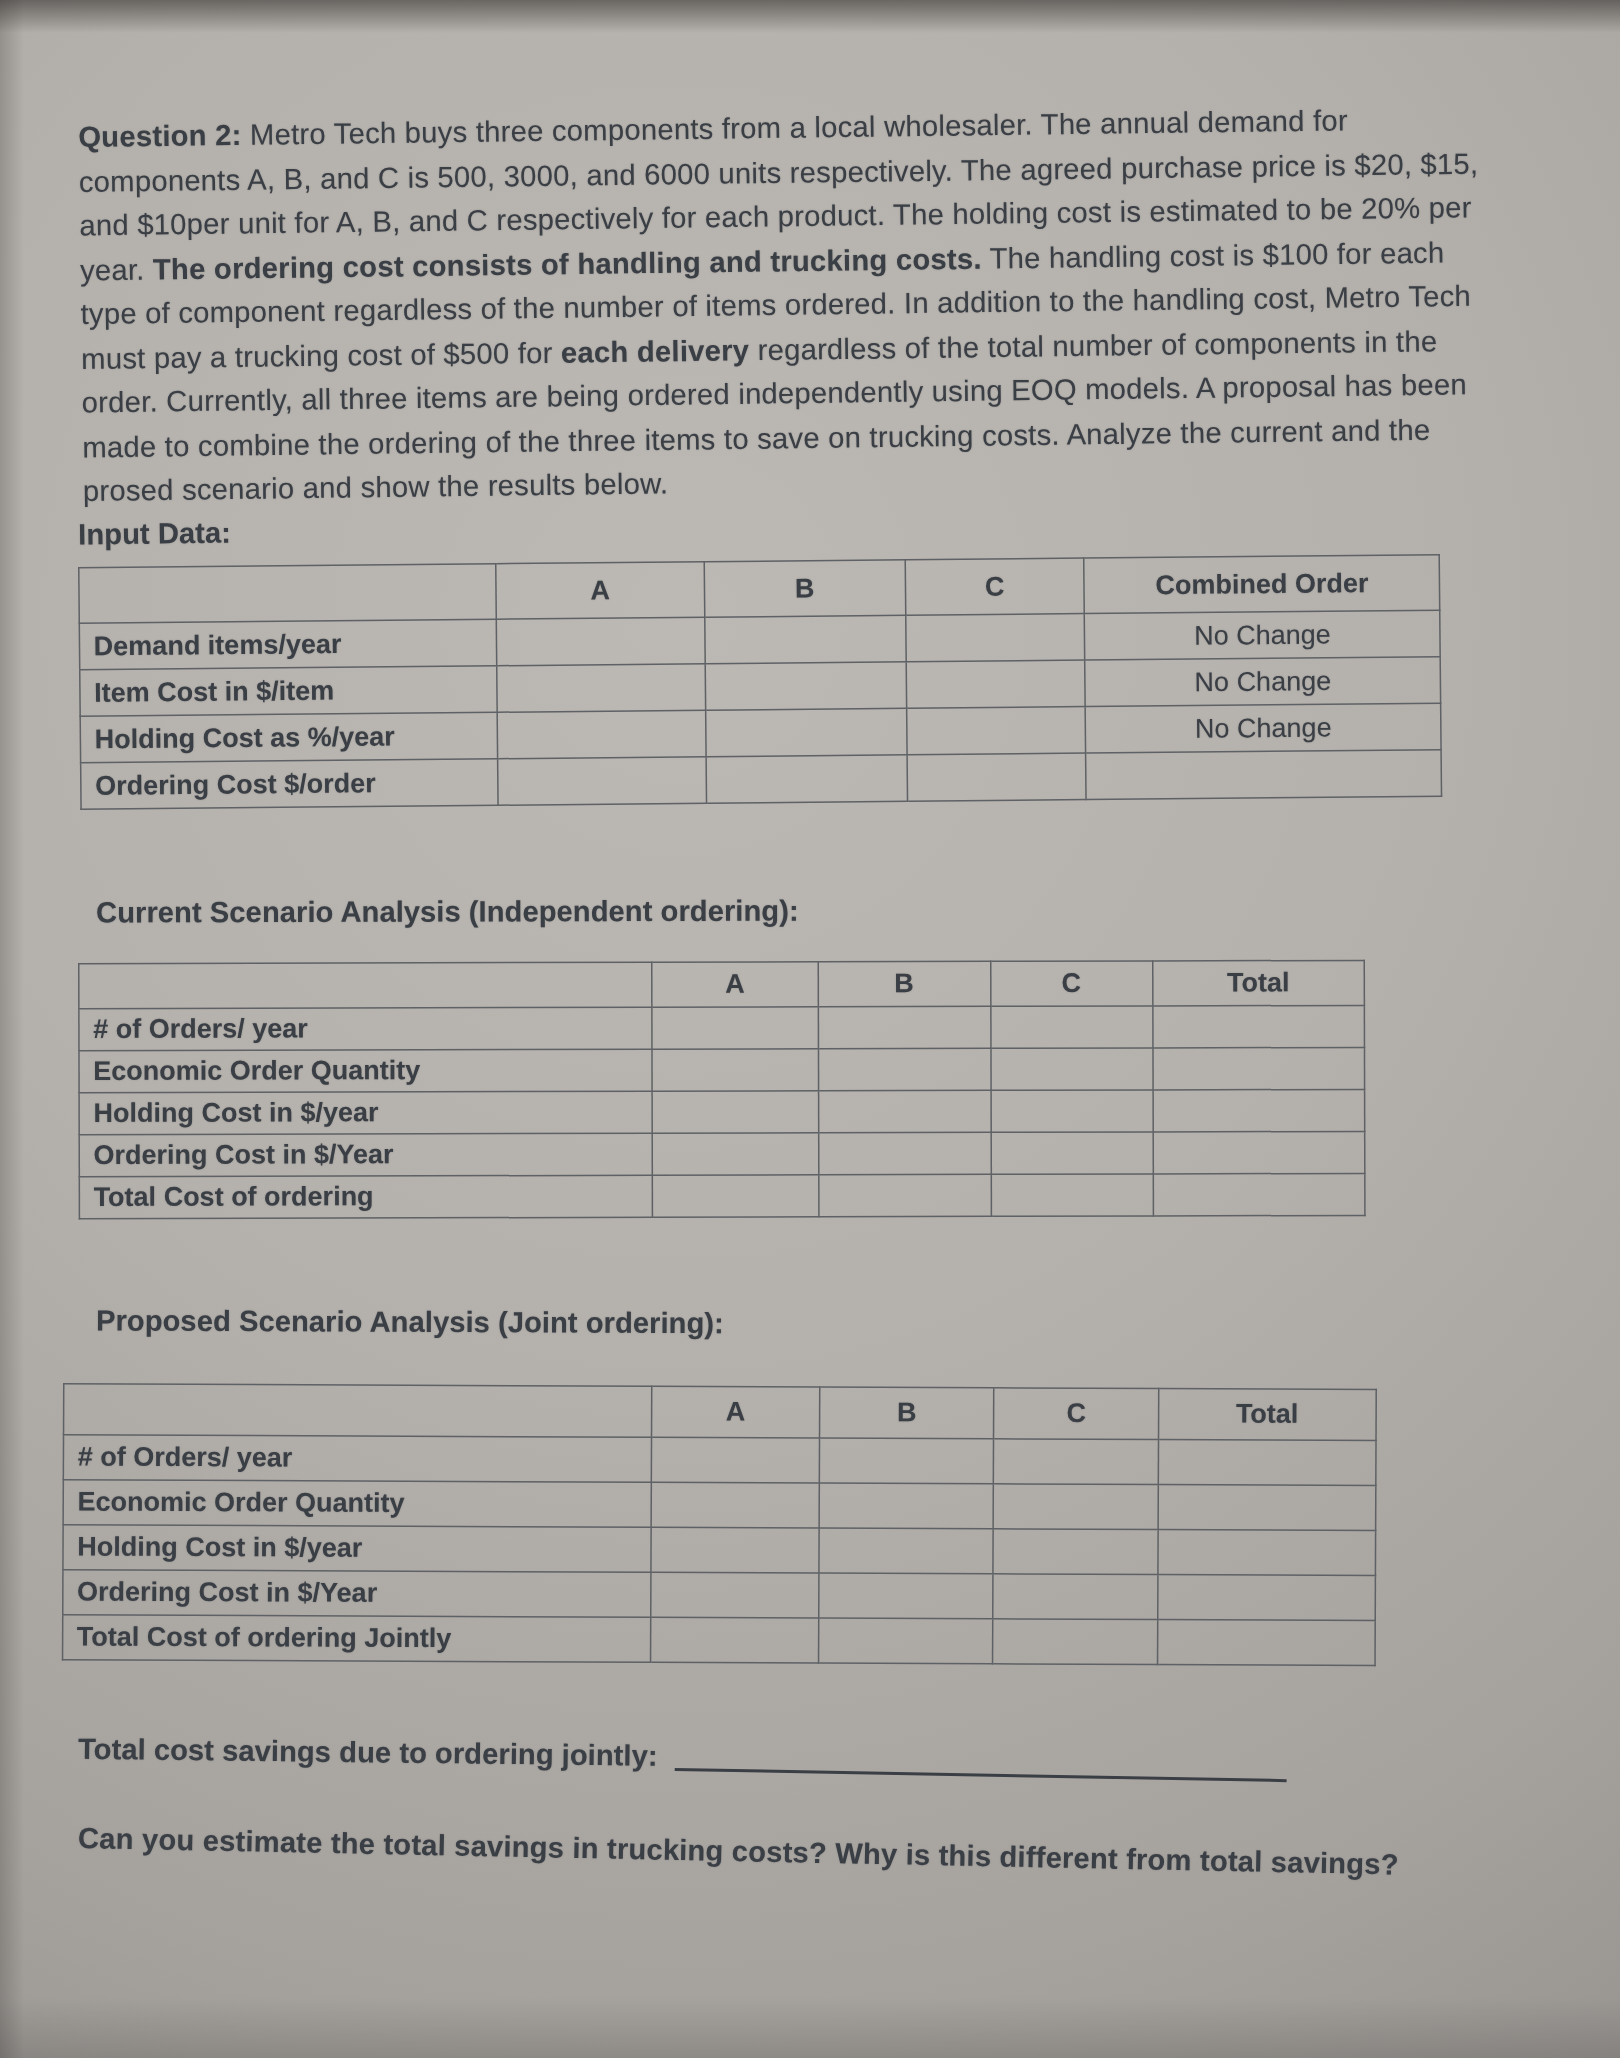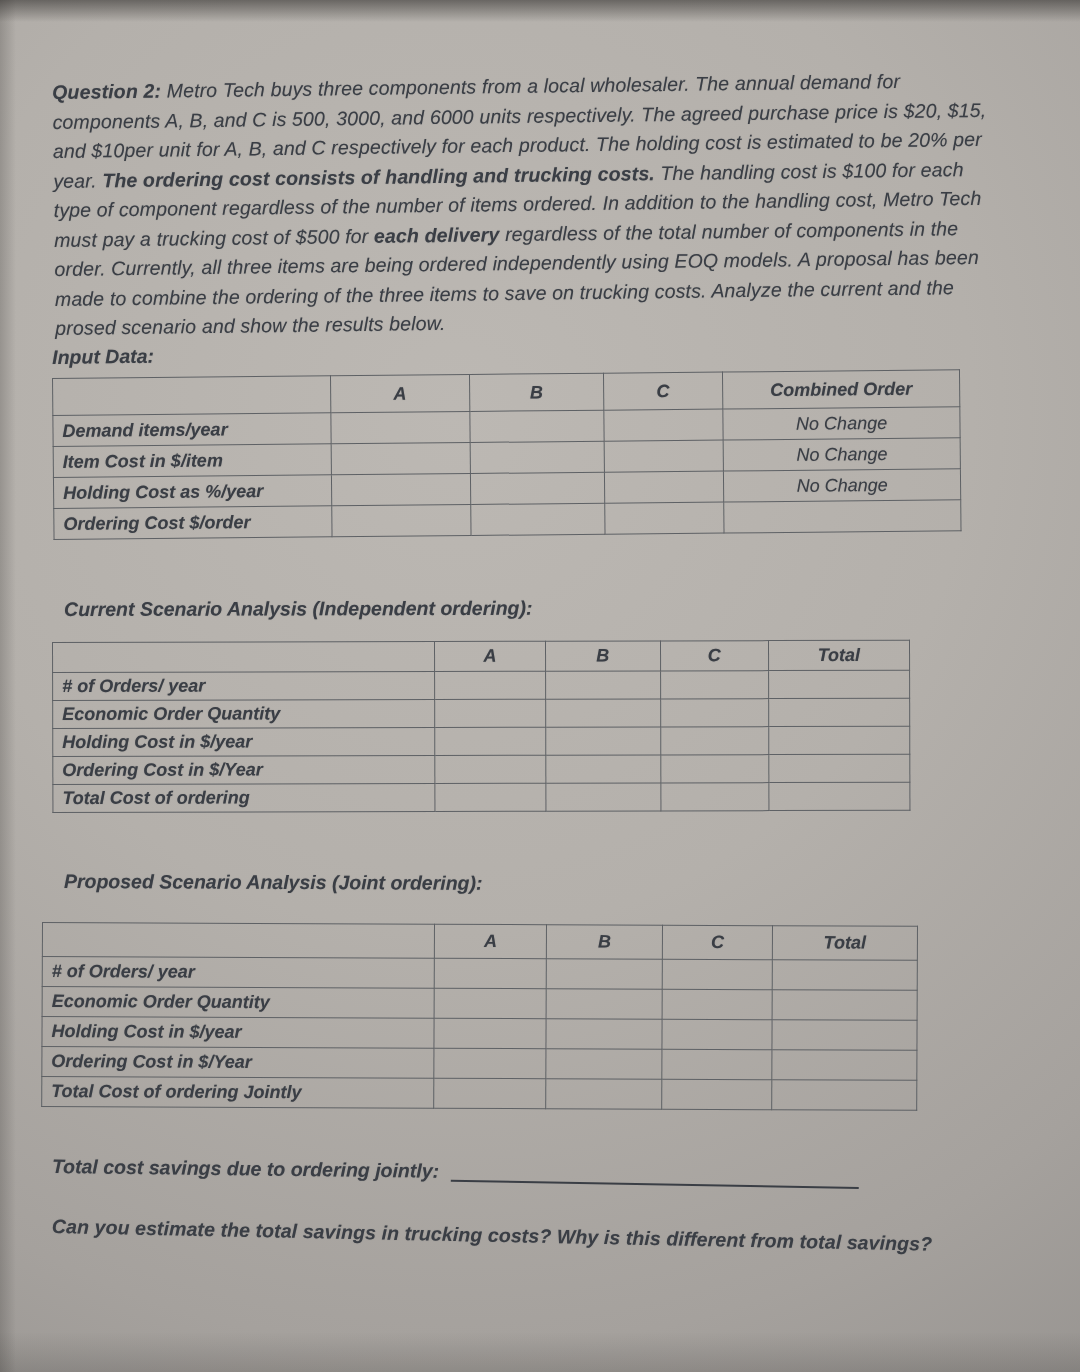--- a/index.html
+++ b/index.html
@@ -12,21 +12,20 @@
   .paper {
     position: absolute;
     inset: 0;
     color: #3a3e45;
     text-shadow: 0 0 1px rgba(58,62,69,0.35);
     background:
       linear-gradient(180deg, rgba(42,40,38,0.55) 0px, rgba(42,40,38,0.0) 22px),
       linear-gradient(90deg, rgba(42,40,38,0.22) 0px, rgba(42,40,38,0.0) 16px),
       linear-gradient(0deg, rgba(42,40,38,0.18) 0px, rgba(42,40,38,0.0) 40px),
       radial-gradient(ellipse 120% 95% at 42% 30%, #bcb8b3 0%, #b4b0ab 40%, #a5a19d 72%, #908d8a 100%);
-    font-style: italic;
   }
   .content { padding: 78px 42px 0 52px; }
 
   .question {
     font-size: 19.5px;
     line-height: 29.5px;
     letter-spacing: 0.15px;
     max-width: 945px;
   }
   strong { font-weight: 700; }

